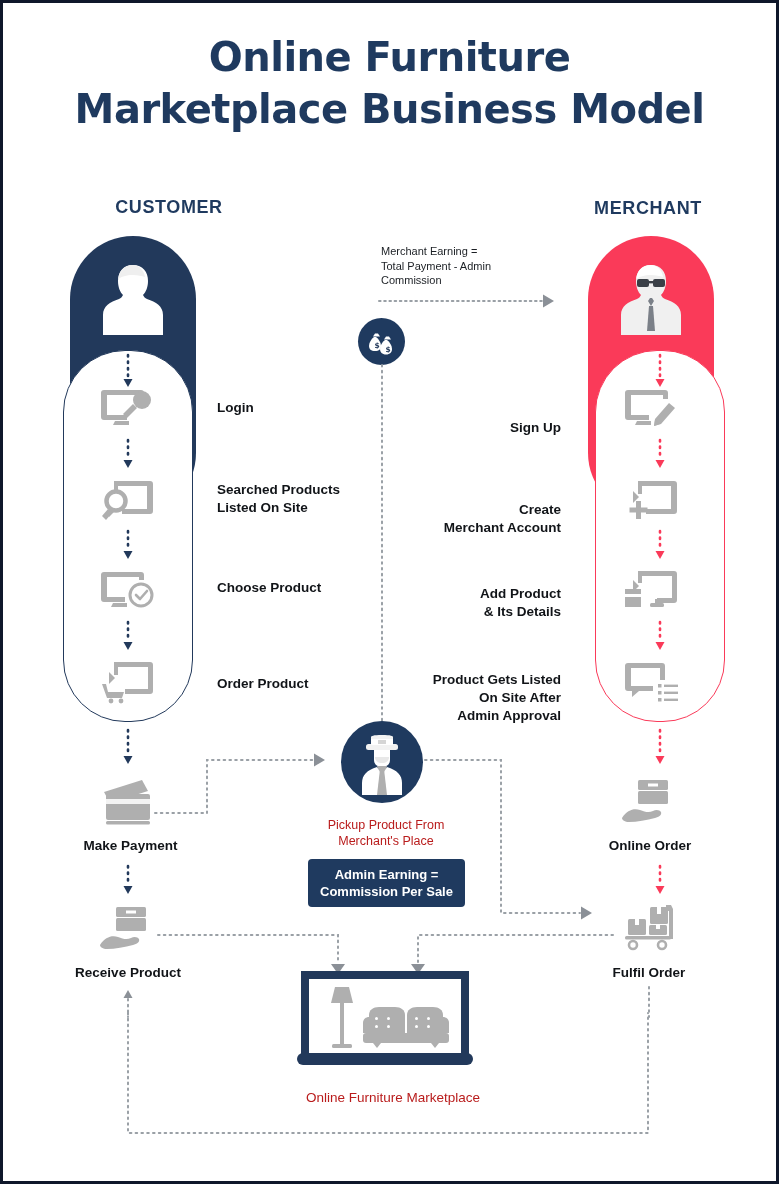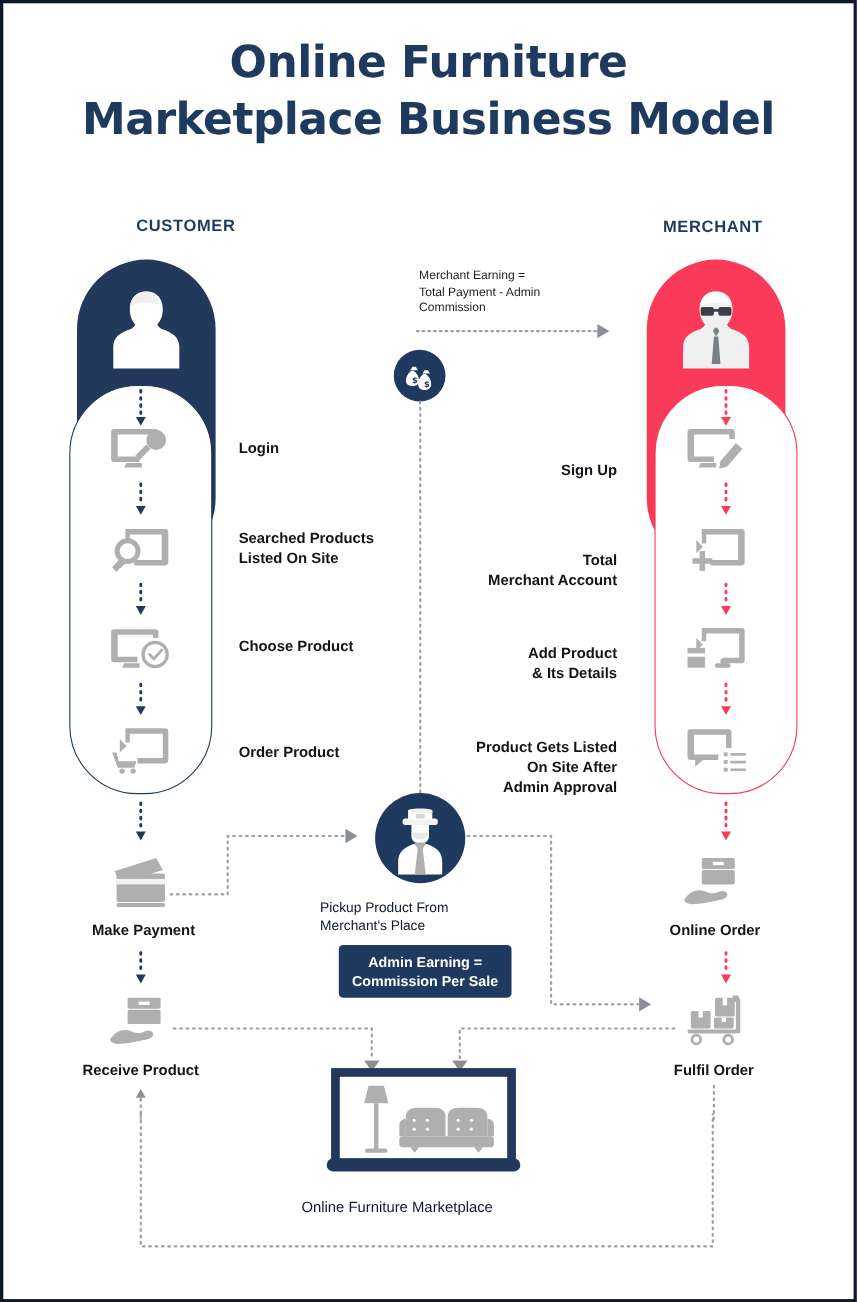--- a/index.html
+++ b/index.html
@@ -9,21 +9,21 @@
     background:#ffffff;border:3px solid #0f172a;box-sizing:border-box;
   }
   .ttl{
     position:absolute;left:0;right:0;top:28px;text-align:center;
     font-family:"DejaVu Sans","Liberation Sans",sans-serif;
     font-weight:bold;color:#1F3A5F;font-size:40px;line-height:52px;
     letter-spacing:-0.5px;
   }
   .colhdr{
     position:absolute;font-family:"Liberation Sans",sans-serif;font-weight:bold;
-    color:#1F3A5F;font-size:15px;letter-spacing:0.6px;
+    color:#1F3A5F;font-size:18px;letter-spacing:0.6px;
   }
   
   .cap-back{position:absolute;border-radius:70px;}
   .cap-white{position:absolute;background:#fff;border-radius:62px;box-sizing:border-box;}
   
   .steplab{
     position:absolute;font-weight:bold;color:#111418;font-size:13.5px;
     line-height:18px;font-family:"Liberation Sans",sans-serif;
   }
   .steplab.left{text-align:left;}
@@ -31,22 +31,22 @@
   
   .botlab{
     position:absolute;font-weight:bold;color:#111418;font-size:13.5px;
     line-height:17px;text-align:center;font-family:"Liberation Sans",sans-serif;
   }
   .note{
     position:absolute;color:#1b1f24;font-size:11px;line-height:14.5px;
     font-family:"Liberation Sans",sans-serif;
   }
   .caption{
-    position:absolute;color:#0f172a;font-size:12.5px;line-height:16px;
-    text-align:left;font-family:"Liberation Sans",sans-serif;
+    position:absolute;color:#b91c1c;font-size:12.5px;line-height:16px;
+    text-align:center;font-family:"Liberation Sans",sans-serif;
   }
   .badge{
     position:absolute;background:#1F3A5F;color:#fff;border-radius:4px;
     font-weight:bold;font-size:13px;line-height:17px;text-align:center;
     padding:7px 10px;box-sizing:border-box;font-family:"Liberation Sans",sans-serif;
   }
   .circ{position:absolute;border-radius:50%;background:#1F3A5F;}
   svg{display:block;overflow:visible;}
   .ico{position:absolute;}
 </style>
@@ -224,21 +224,21 @@
       <rect x="33" y="24" width="3.5" height="3.5" fill="#AFAFAF"></rect>
       <rect x="39" y="24.6" width="14" height="2.4" fill="#AFAFAF"></rect>
       <rect x="33" y="31" width="3.5" height="3.5" fill="#AFAFAF"></rect>
       <rect x="39" y="31.6" width="14" height="2.4" fill="#AFAFAF"></rect>
       <rect x="33" y="38" width="3.5" height="3.5" fill="#AFAFAF"></rect>
       <rect x="39" y="38.6" width="14" height="2.4" fill="#AFAFAF"></rect>
     </svg>
   </div>
 
   <div class="steplab right" style="left:380px;top:396px;width:178px;"><span>Sign Up</span></div>
-  <div class="steplab right" style="left:380px;top:478px;width:178px;white-space:pre-line;"><span>Total
+  <div class="steplab right" style="left:380px;top:478px;width:178px;white-space:pre-line;"><span>Create
 Merchant Account</span></div>
   <div class="steplab right" style="left:380px;top:562px;width:178px;white-space:pre-line;"><span>Add Product
 &amp; Its Details</span></div>
   <div class="steplab right" style="left:380px;top:648px;width:178px;white-space:pre-line;"><span>Product Gets Listed
 On Site After
 Admin Approval</span></div>
 
   <div class="note" style="left:378px;top:241px;width:200px;white-space:pre-line;"><span>Merchant Earning =
 Total Payment - Admin
 Commission</span></div>

